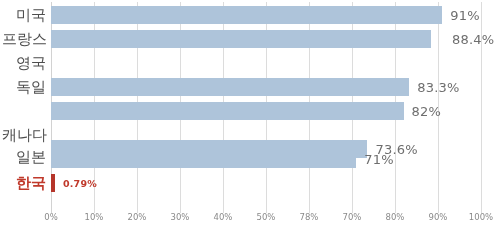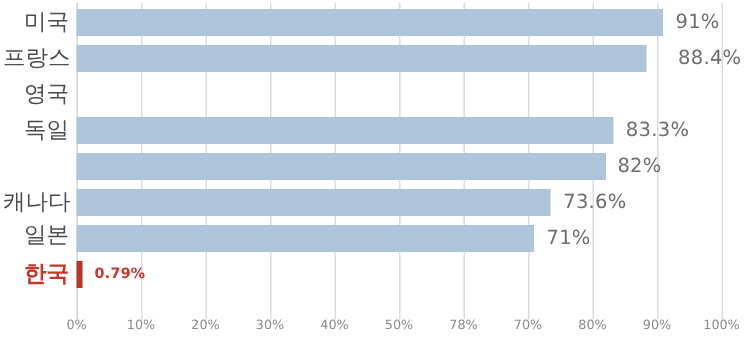--- a/index.html
+++ b/index.html
@@ -93,21 +93,21 @@
         <div class="value-label" style="left: 401px;">88.4%</div>
       </div>
       <div class="bar-row" style="top: 78px; width: 430px; padding-left: 13px;">
         <div class="bar" style="width: 358.19px;"></div>
         <div class="value-label" style="left: 366.19px;">83.3%</div>
       </div>
       <div class="bar-row" style="top: 102px; width: 430px;">
         <div class="bar" style="width: 352.6px;"></div>
         <div class="value-label" style="left: 360.6px;">82%</div>
       </div>
-      <div class="bar-row" style="top: 126px; width: 430px;">
+      <div class="bar-row" style="top: 140px; width: 430px;">
         <div class="bar" style="width: 316.48px;"></div>
         <div class="value-label" style="left: 324.48px;">73.6%</div>
       </div>
       <div class="bar-row" style="top: 150px; width: 430px;">
         <div class="bar" style="width: 305.3px;"></div>
         <div class="value-label" style="left: 313.3px; text-align: center;">71%</div>
       </div>
       <div class="bar-row" style="top: 174px; width: 430px;">
         <div class="bar highlight" style="width: 4px;"></div>
         <div class="value-label highlight" style="left: 12px;">0.79%</div>

